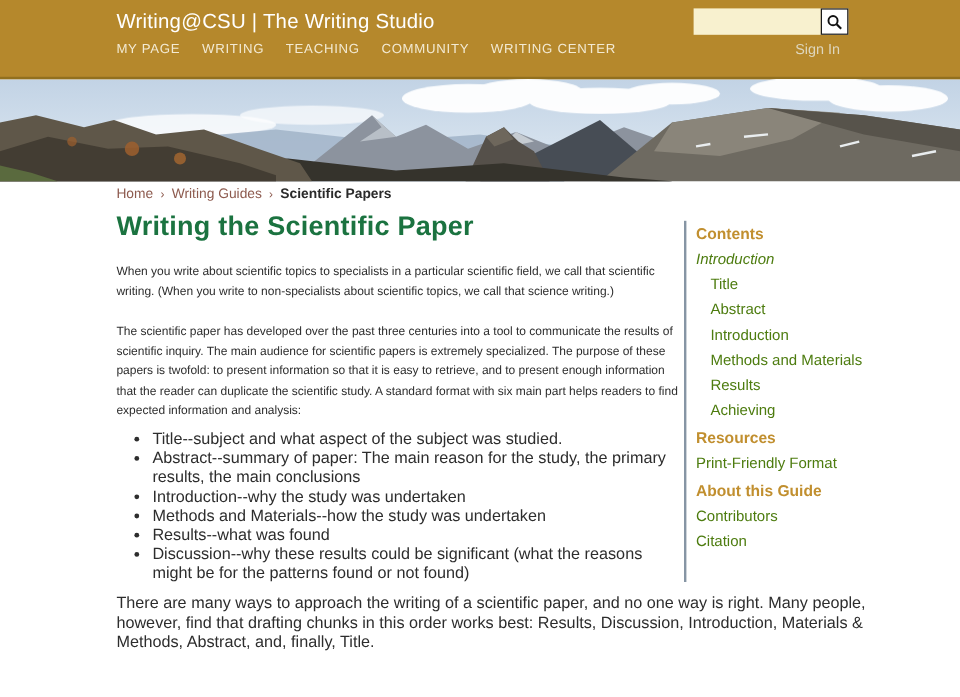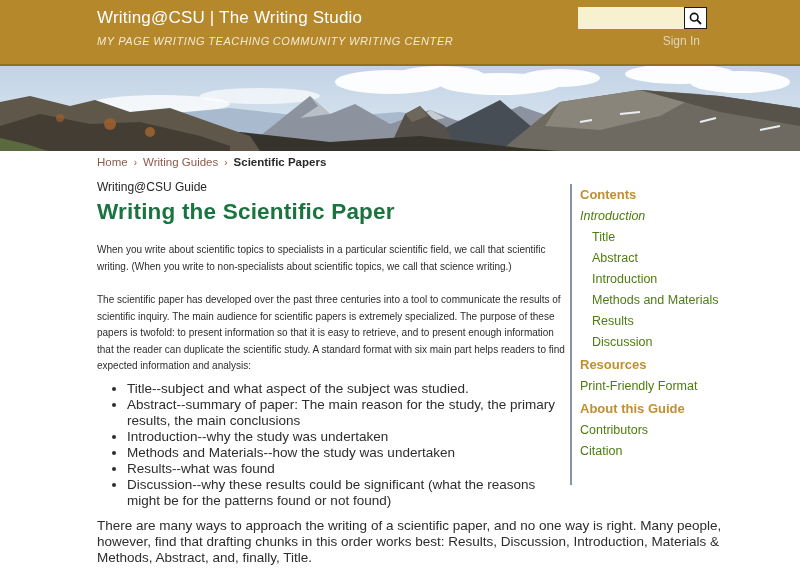--- a/index.html
+++ b/index.html
@@ -24,21 +24,21 @@
   .search-wrap { position:absolute; left:578px; top:7px; display:flex; }
   .search-input {
     width:106px; height:22px; border:none; outline:none;
     background:#f8f1cf; font-size:12px; padding:0 5px;
   }
   .search-btn {
     width:23px; height:22px; border:1px solid #1a1a1a; background:#ffffff;
     display:flex; align-items:center; justify-content:center;
     cursor:pointer; padding:0;
   }
-  .nav { position:absolute; left:97px; top:35px; display:flex; gap:3px;font-style:italic; }
+  .nav { position:absolute; left:97px; top:35px; display:flex; gap:18px; }
   .nav a {
     color:#f3ead3; font-size:11px; letter-spacing:0.6px;
     text-decoration:none; font-weight:400;
   }
   .sign-in {
     position:absolute; right:100px; top:34px;
     color:#ded6bd; font-size:12px; text-decoration:none;
   }
 
   
@@ -168,21 +168,20 @@
   <polygon points="0,85 0,72 26,78 48,85" fill="#5a6a3e"></polygon>
 </svg>
 
 <div class="breadcrumb">
   <a href="#">Home</a><span class="sep">›</span><a href="#">Writing Guides</a><span class="sep">›</span><span class="current">Scientific Papers</span>
 </div>
 
 <div class="content">
 
   <div class="main-col">
-    <div class="kicker">Writing@CSU Guide</div>
     <h1 class="page-title">Writing the Scientific Paper</h1>
 
     <p>When you write about scientific topics to specialists in a particular scientific field, we call that scientific writing. (When you write to non-specialists about scientific topics, we call that science writing.)</p>
     <p>The scientific paper has developed over the past three centuries into a tool to communicate the results of scientific inquiry. The main audience for scientific papers is extremely specialized. The purpose of these papers is twofold: to present information so that it is easy to retrieve, and to present enough information that the reader can duplicate the scientific study. A standard format with six main part helps readers to find expected information and analysis:</p>
 
     <ul>
       <li><span>Title--subject and what aspect of the subject was studied.</span><span class="em"></span><span></span></li>
       <li><span>Abstract--summary of paper: The main reason for the study, the primary results, the main conclusions</span><span class="em"></span><span></span></li>
       <li><span>Introduction--</span><span class="em">why</span><span> the study was undertaken</span></li>
       <li><span>Methods and Materials--</span><span class="em">how</span><span> the study was undertaken</span></li>
@@ -192,21 +191,21 @@
   </div>
 
   <div class="sidebar">
     <div class="sb-heading">Contents</div>
     <div class="sb-item current"><a href="#">Introduction</a></div>
     <div class="sb-item indent"><a href="#">Title</a></div>
     <div class="sb-item indent"><a href="#">Abstract</a></div>
     <div class="sb-item indent"><a href="#">Introduction</a></div>
     <div class="sb-item indent"><a href="#">Methods and Materials</a></div>
     <div class="sb-item indent"><a href="#">Results</a></div>
-    <div class="sb-item indent"><a href="#">Discussion</a></div>
+    <div class="sb-item indent"><a href="#">Achieving</a></div>
 
     <div class="sb-heading mt">Resources</div>
     <div class="sb-item"><a href="#">Print-Friendly Format</a></div>
 
     <div class="sb-heading mt">About this Guide</div>
     <div class="sb-item"><a href="#">Contributors</a></div>
     <div class="sb-item"><a href="#">Citation</a></div>
   </div>
 </div>
 

